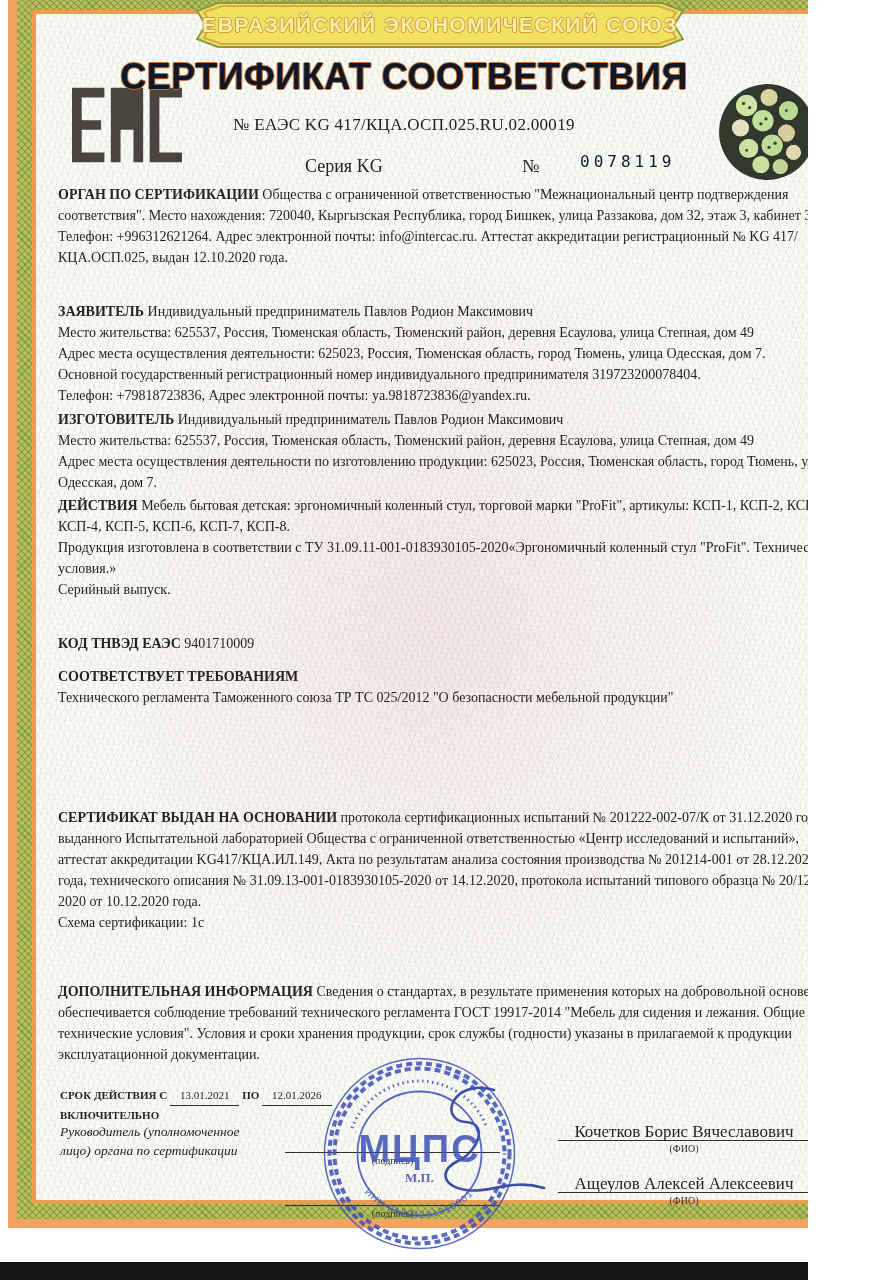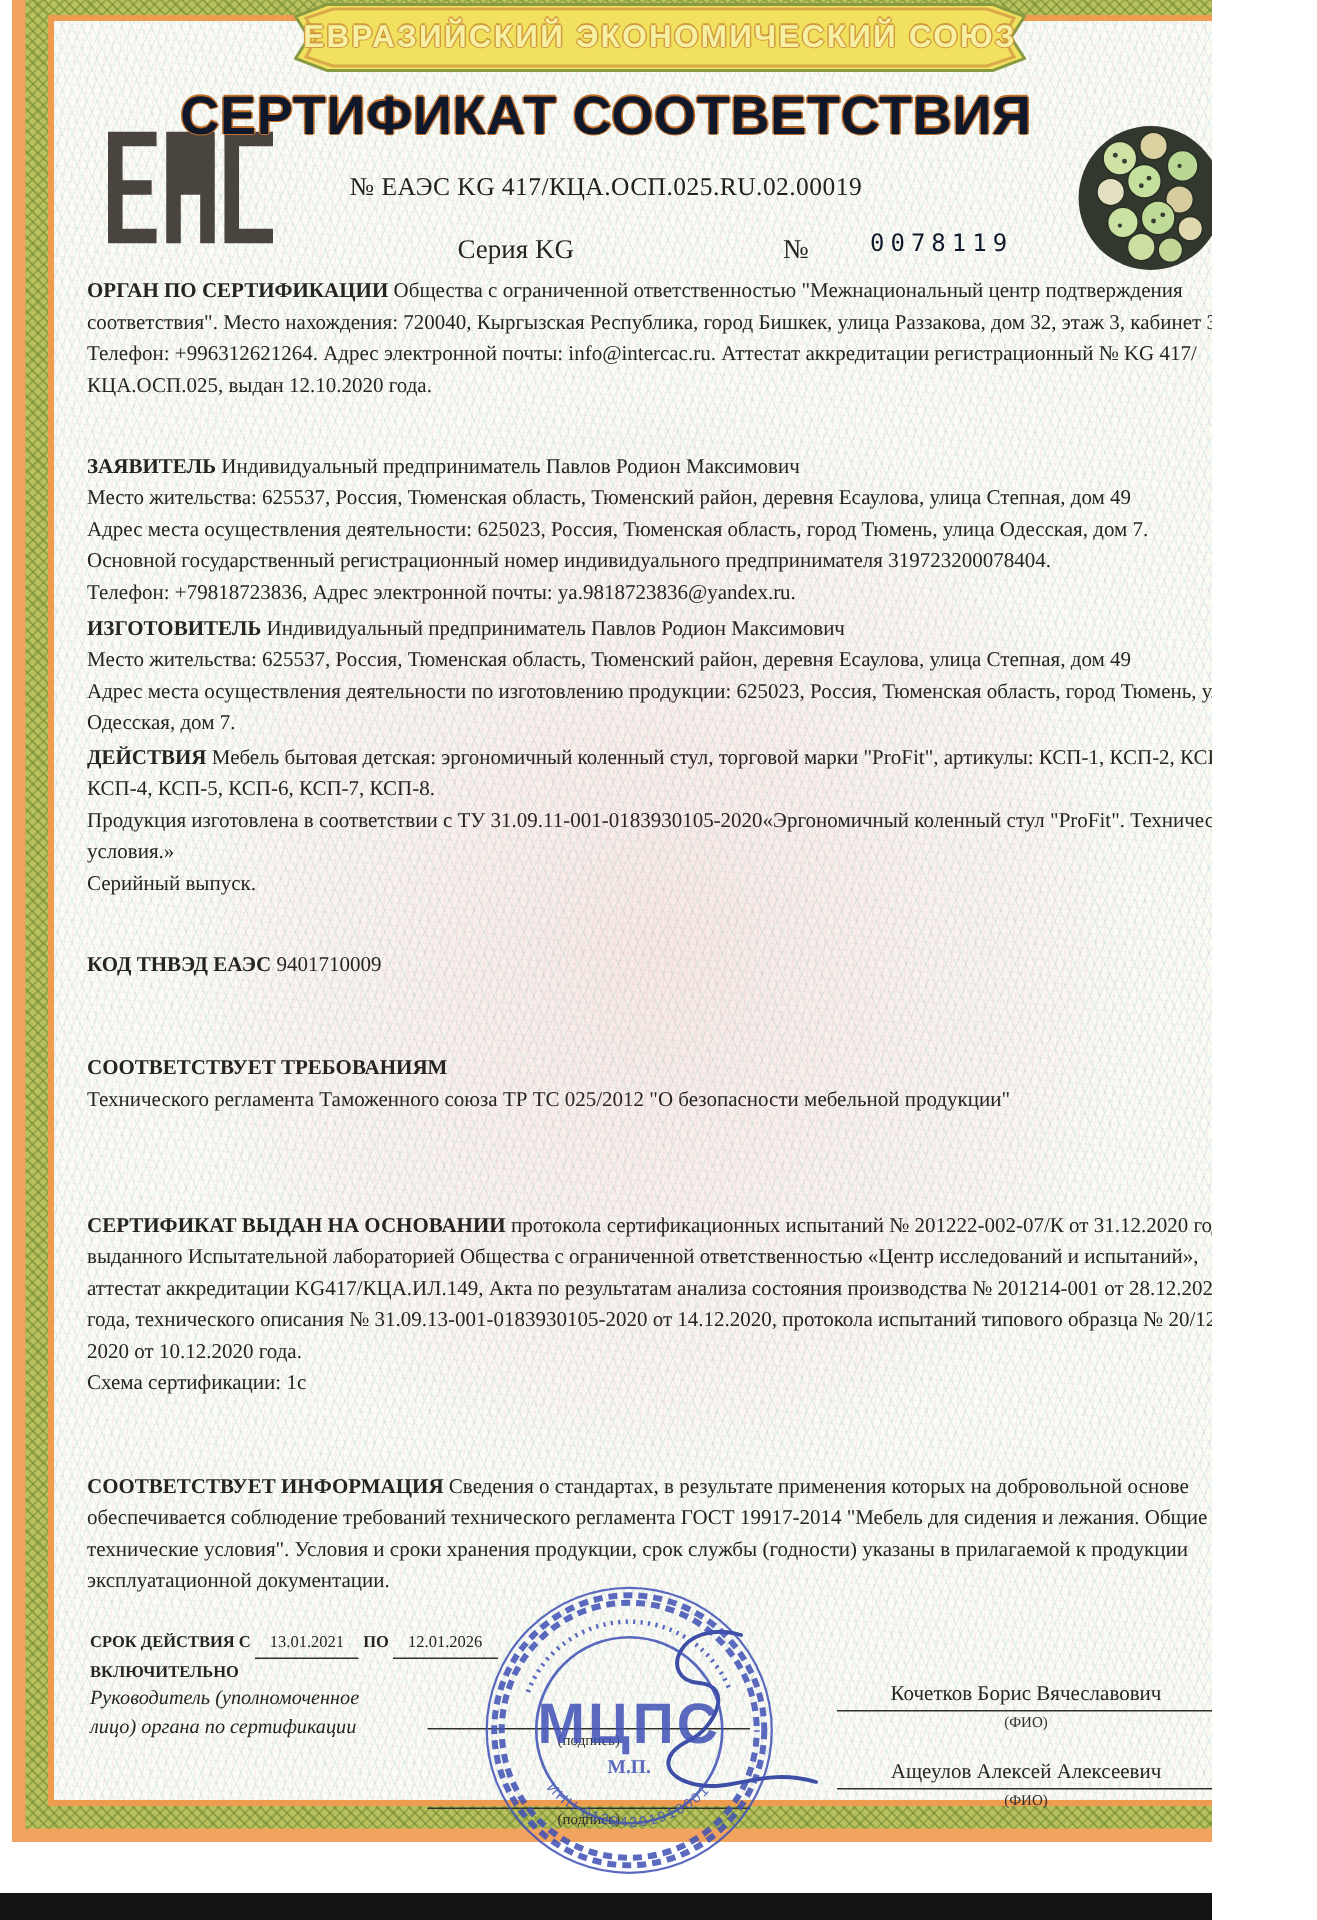--- a/index.html
+++ b/index.html
@@ -36,32 +36,32 @@
       color:#0f172a;text-shadow:1px 0 0 #c2702c,-1px 0 0 #c2702c,0 1px 0 #c2702c,0 -1px 0 #c2702c;}
   .certnum{position:absolute;left:0;right:0;top:115px;text-align:center;z-index:3;
       font-size:17px;font-weight:400;letter-spacing:.3px;color:#22201c;}
   .series-label{position:absolute;left:305px;top:156px;font-size:18px;z-index:3;}
   .series-no{position:absolute;left:522px;top:156px;font-size:18px;z-index:3;}
   .serial{position:absolute;left:580px;top:152px;z-index:3;font-family:"DejaVu Sans Mono",monospace;
       font-weight:normal;font-size:16px;letter-spacing:4px;color:#0f172a;}
   
   .sec{position:absolute;left:58px;width:782px;font-size:14px;line-height:21px;z-index:3;}
   .sec-label{font-weight:bold;}
-  .sec-label.block{display:block;margin-top:36px;}
+  .sec-label.block{display:block;}
   .sec-text{white-space:pre-line;}
   
   .validity{position:absolute;left:60px;top:1086px;z-index:3;font-size:11px;line-height:19px;}
   .v-bold{font-weight:bold;}
   .v-date{display:inline-block;border-bottom:1px solid #33302b;padding:0 10px;font-weight:normal;}
   
   .abs{position:absolute;z-index:3;}
   .role{font-size:13.5px;line-height:19px;font-style:italic;}
   .line{border-top:1px solid #33302b;height:0;}
   .caption{font-size:10px;text-align:center;color:#33302b;}
-  .name{font-size:14px;text-align:center;}
+  .name{font-size:17px;text-align:center;}
   
   .stamp{position:absolute;left:322px;top:1056px;z-index:6;opacity:.85;}
   .squiggle{position:absolute;left:432px;top:1086px;z-index:5;opacity:.9;}
   
   .blackbar{position:absolute;left:0;top:1262px;width:878px;height:18px;background:#141414;z-index:7;}
 </style>
 </head>
 <body>
 
 <div class="page">
@@ -168,21 +168,21 @@
     <span class="sec-text">Технического регламента Таможенного союза ТР ТС 025/2012 "О безопасности мебельной продукции"</span>
   </div>
 
   <div class="sec" style="top:807px">
     <span class="sec-label">СЕРТИФИКАТ ВЫДАН НА ОСНОВАНИИ</span>
     <span class="sec-text">протокола сертификационных испытаний № 201222-002-07/К от 31.12.2020 года, выданного Испытательной лабораторией Общества с ограниченной ответственностью «Центр исследований и испытаний», аттестат аккредитации KG417/КЦА.ИЛ.149, Акта по результатам анализа состояния производства № 201214-001 от 28.12.2020 года, технического описания № 31.09.13-001-0183930105-2020 от 14.12.2020, протокола испытаний типового образца № 20/12-2020 от 10.12.2020 года.
 Схема сертификации: 1с</span>
   </div>
 
   <div class="sec" style="top:981px">
-    <span class="sec-label">СООТВЕТСТВУЕТ ИНФОРМАЦИЯ</span>
+    <span class="sec-label">ДОПОЛНИТЕЛЬНАЯ ИНФОРМАЦИЯ</span>
     <span class="sec-text">Сведения о стандартах, в результате применения которых на добровольной основе обеспечивается соблюдение требований технического регламента ГОСТ 19917-2014 "Мебель для сидения и лежания. Общие технические условия". Условия и сроки хранения продукции, срок службы (годности) указаны в прилагаемой к продукции эксплуатационной документации.</span>
   </div>
 
   <div class="validity">
     <div>
       <span class="v-bold">СРОК ДЕЙСТВИЯ С</span>
       <span class="v-date">13.01.2021</span>
       <span class="v-bold">ПО</span>
       <span class="v-date">12.01.2026</span>
     </div>

